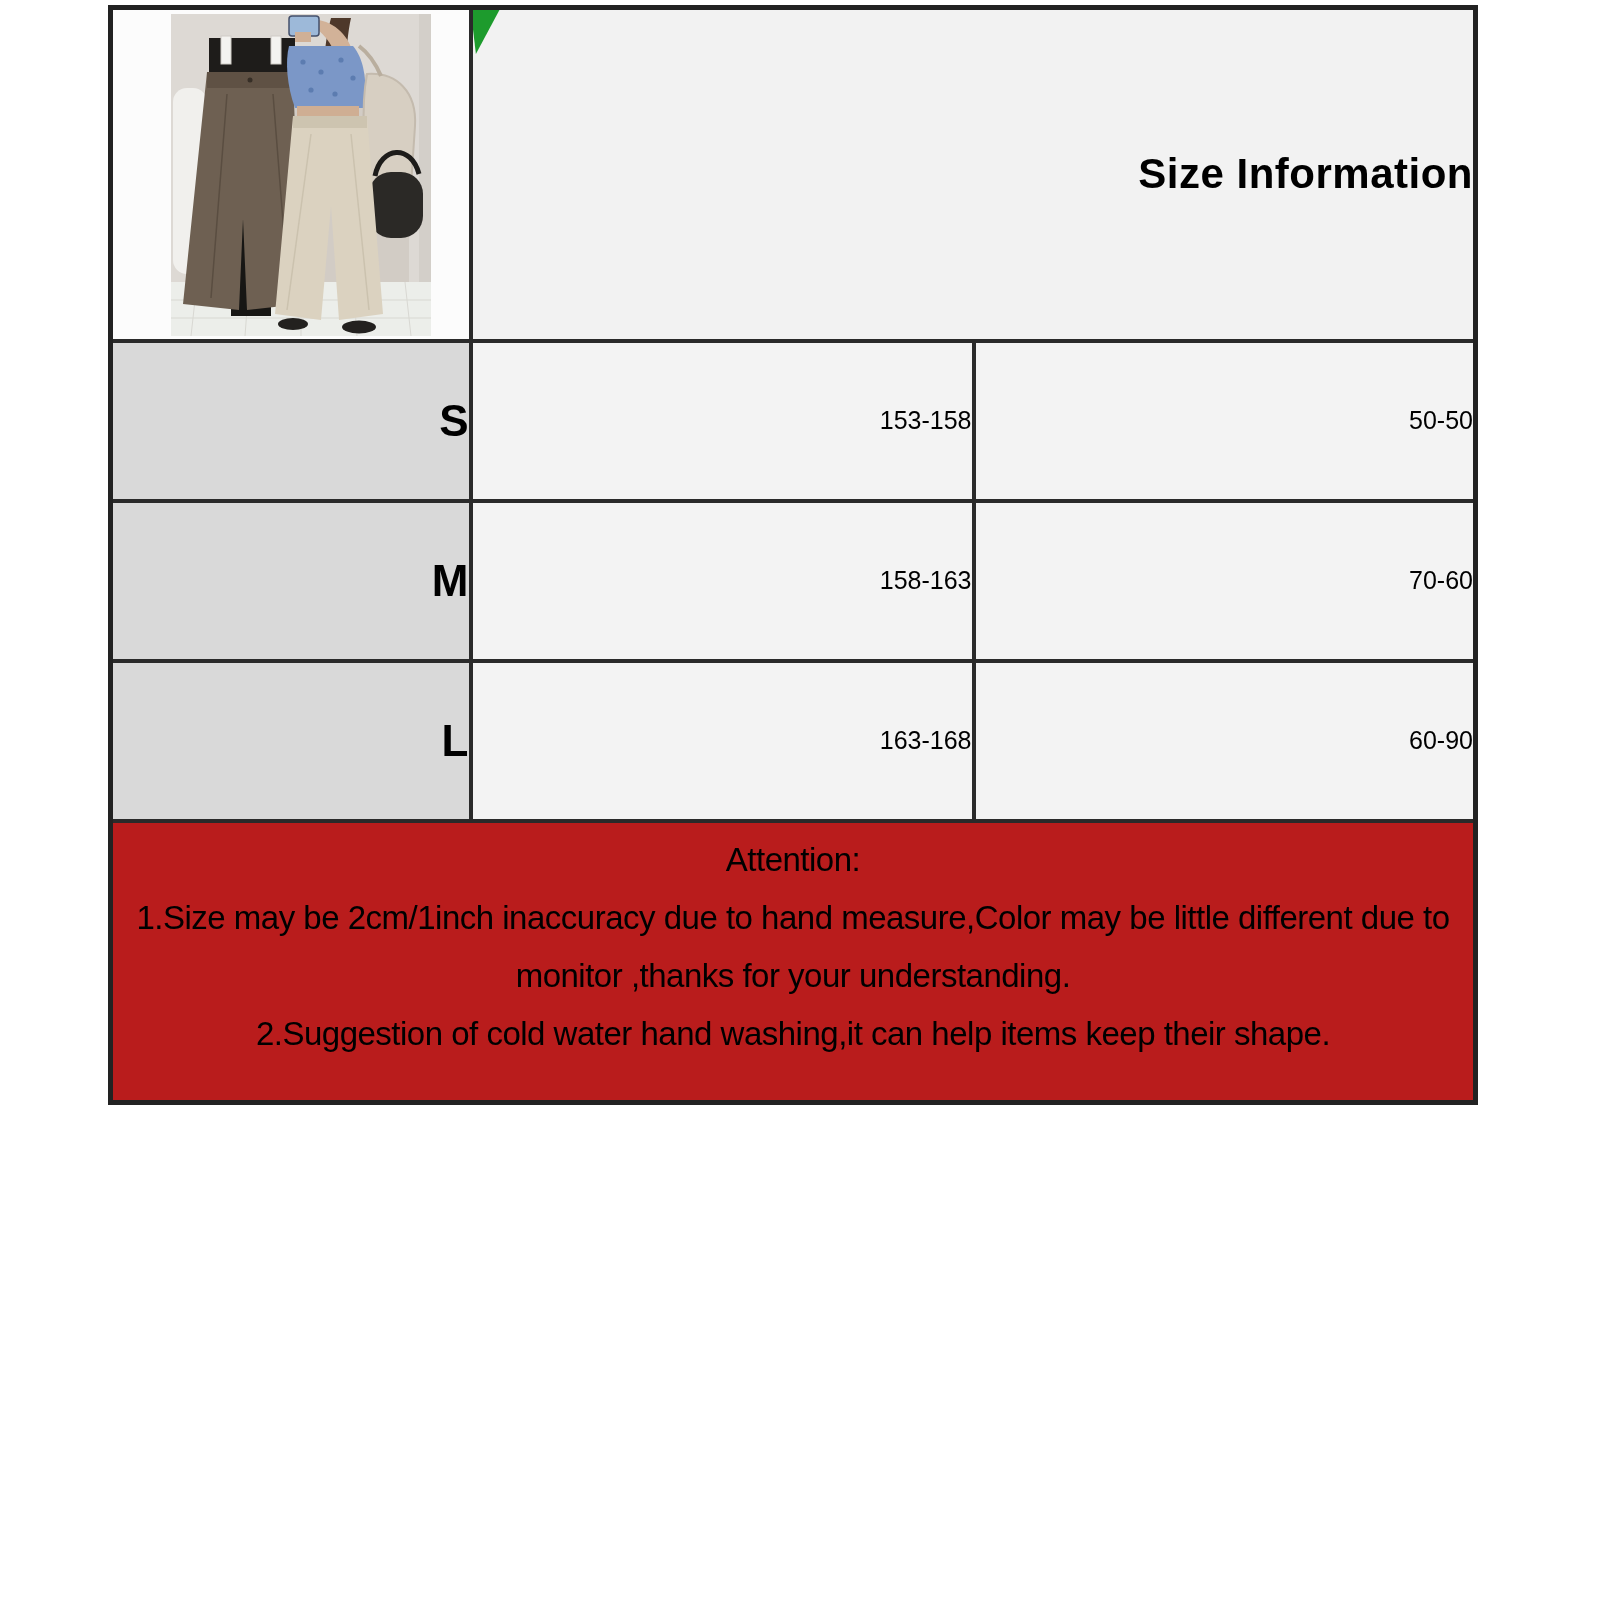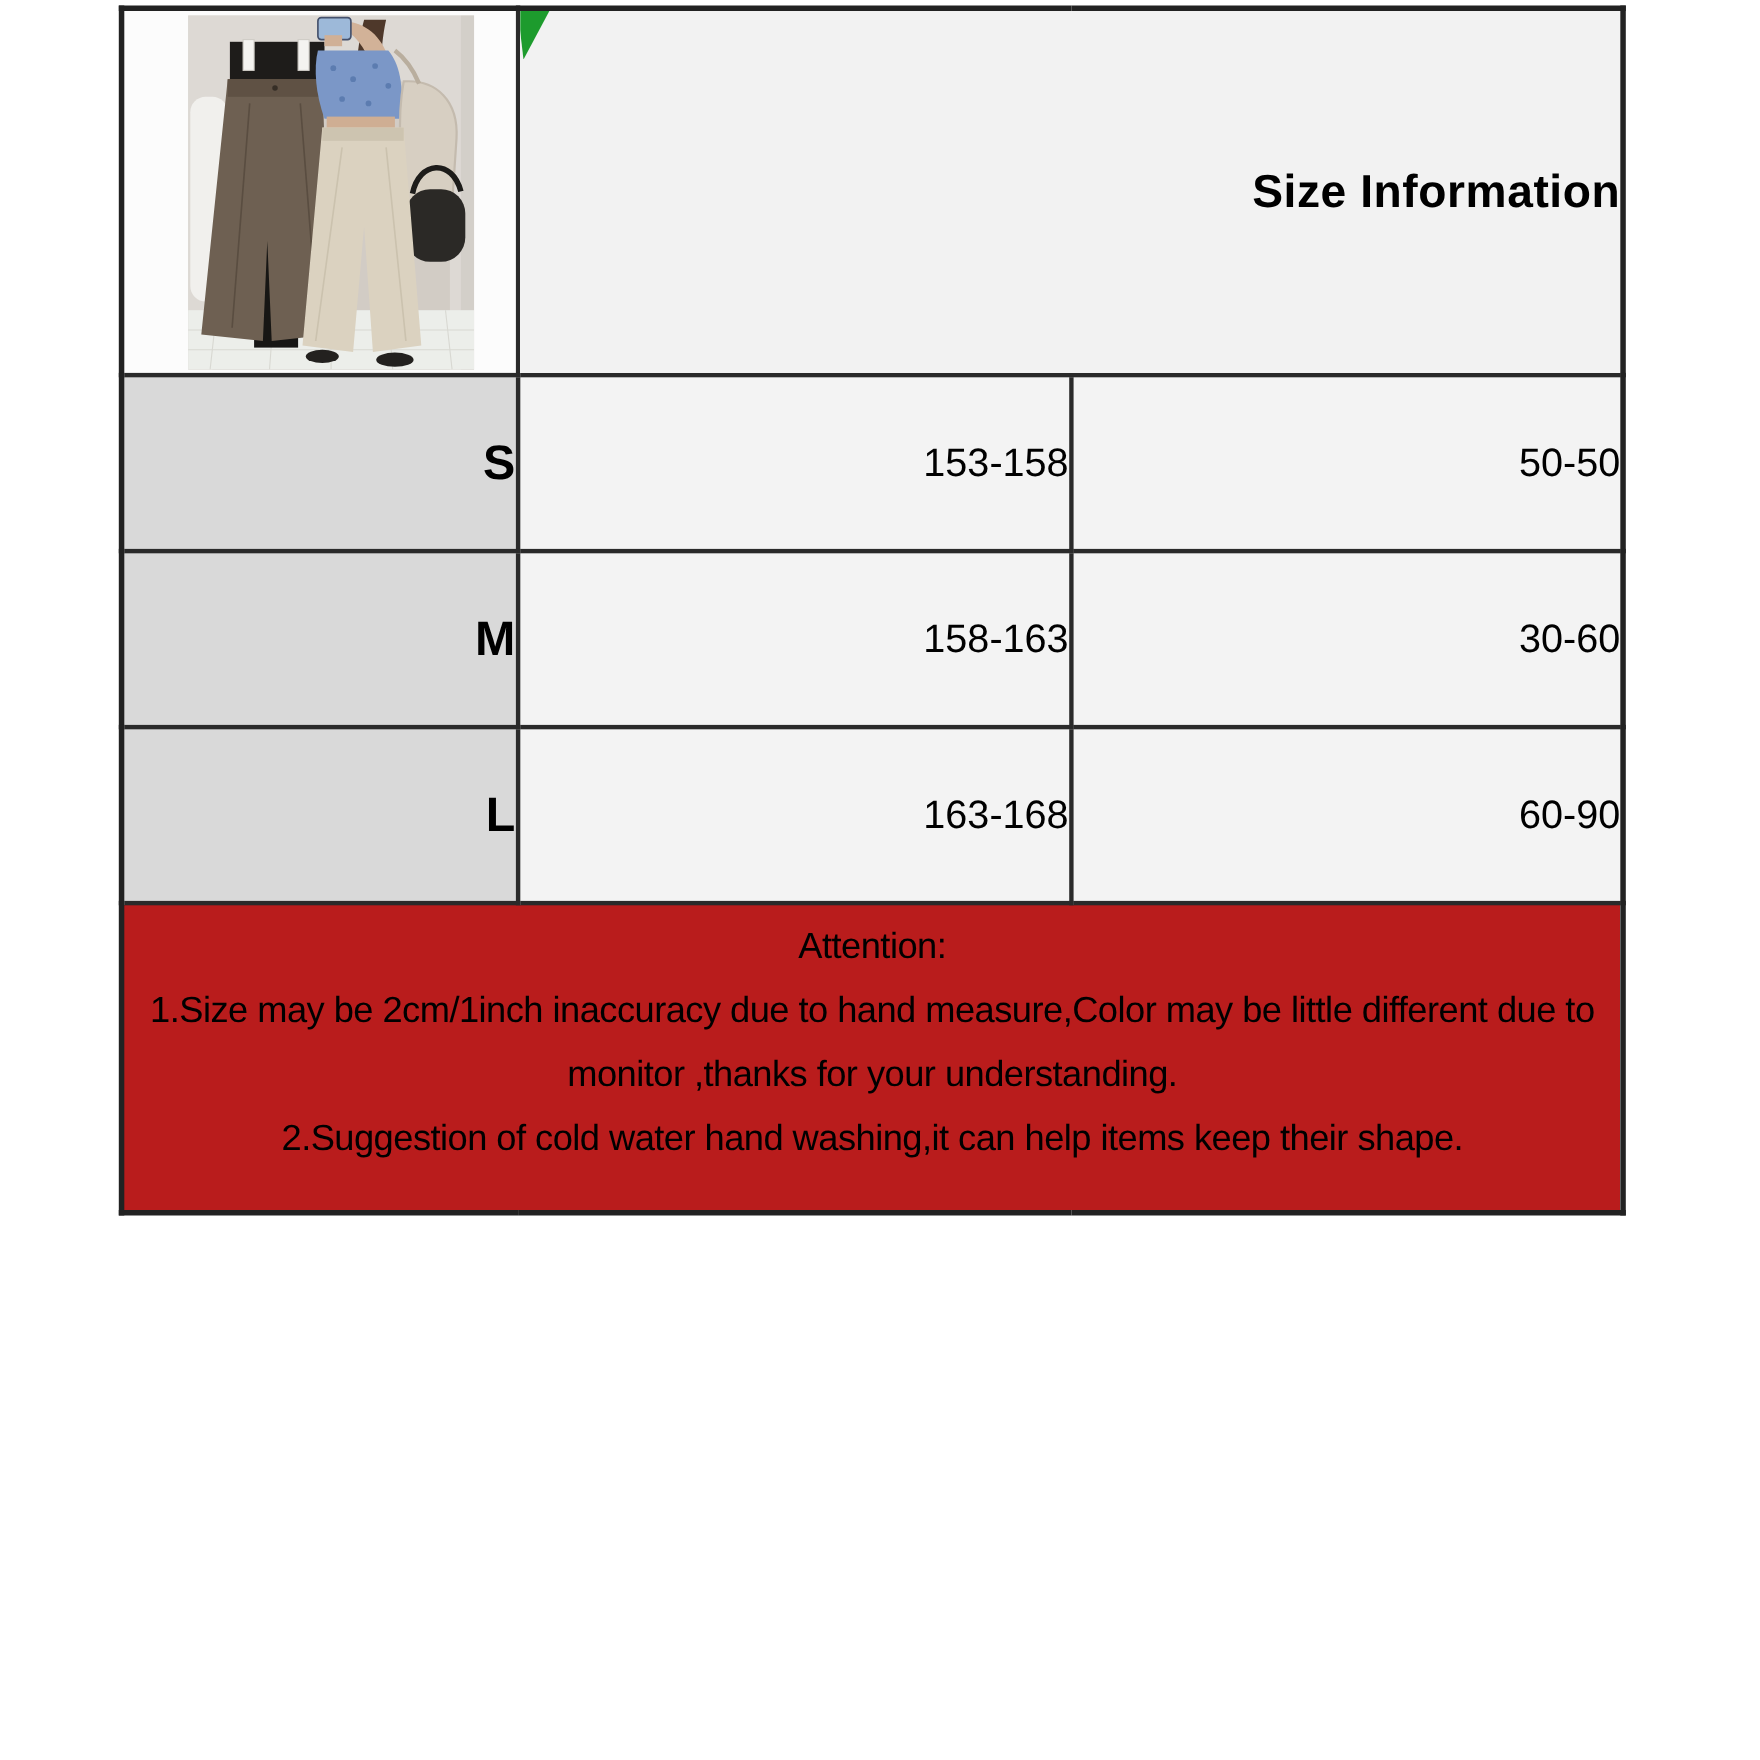--- a/index.html
+++ b/index.html
@@ -10,21 +10,21 @@
 
   td.img-cell { background:#fcfcfc; vertical-align:top; }
   td.title-cell { background:#f2f2f2; position:relative; }
   .title-text { font-size:42px; font-weight:bold; letter-spacing:0.5px; }
   .corner-marker { position:absolute; left:-2px; top:-2px; width:30px; height:46px;
                    background:#1d9b2d; clip-path:polygon(0 0, 100% 0, 18% 100%); }
 
   td.header-cell { background:#d9d9d9; font-weight:bold; font-size:38px; }
   td.header-size { font-size:56px; }
   td.rowlabel-cell { background:#d9d9d9; font-weight:bold; font-size:44px; }
-  td.value-cell { background:#f3f3f3; font-size:36px;margin-left:29px; }
+  td.value-cell { background:#f3f3f3; font-size:25px;margin-left:29px; }
 
   td.attention-cell { background:#b91c1c; text-align:center; vertical-align:top; padding:8px 14px 0 14px; }
   .attention-heading { font-size:33px; letter-spacing:-0.5px; line-height:58px; }
   .attention-note { font-size:33px; letter-spacing:-0.5px; line-height:58px; }
 
   .photo-wrap { margin:4px 36px 0 58px; width:260px; height:322px; background:#ddd9d4; position:relative; }
   .photo-wrap svg { display:block; width:260px; height:322px; }
 </style>
 </head>
 <body>
@@ -118,21 +118,21 @@
 
 
     <tr style="height:160px">
       <td class="rowlabel-cell">S</td>
       <td class="value-cell">153-158</td>
       <td class="value-cell">50-50</td>
     </tr>
     <tr style="height:160px">
       <td class="rowlabel-cell">M</td>
       <td class="value-cell">158-163</td>
-      <td class="value-cell">30-60</td>
+      <td class="value-cell">70-60</td>
     </tr>
     <tr style="height:160px">
       <td class="rowlabel-cell">L</td>
       <td class="value-cell">163-168</td>
       <td class="value-cell">60-90</td>
     </tr>
 
     <tr style="height:282px">
       <td class="attention-cell" colspan="3">
         <div class="attention-heading">Attention:</div>

